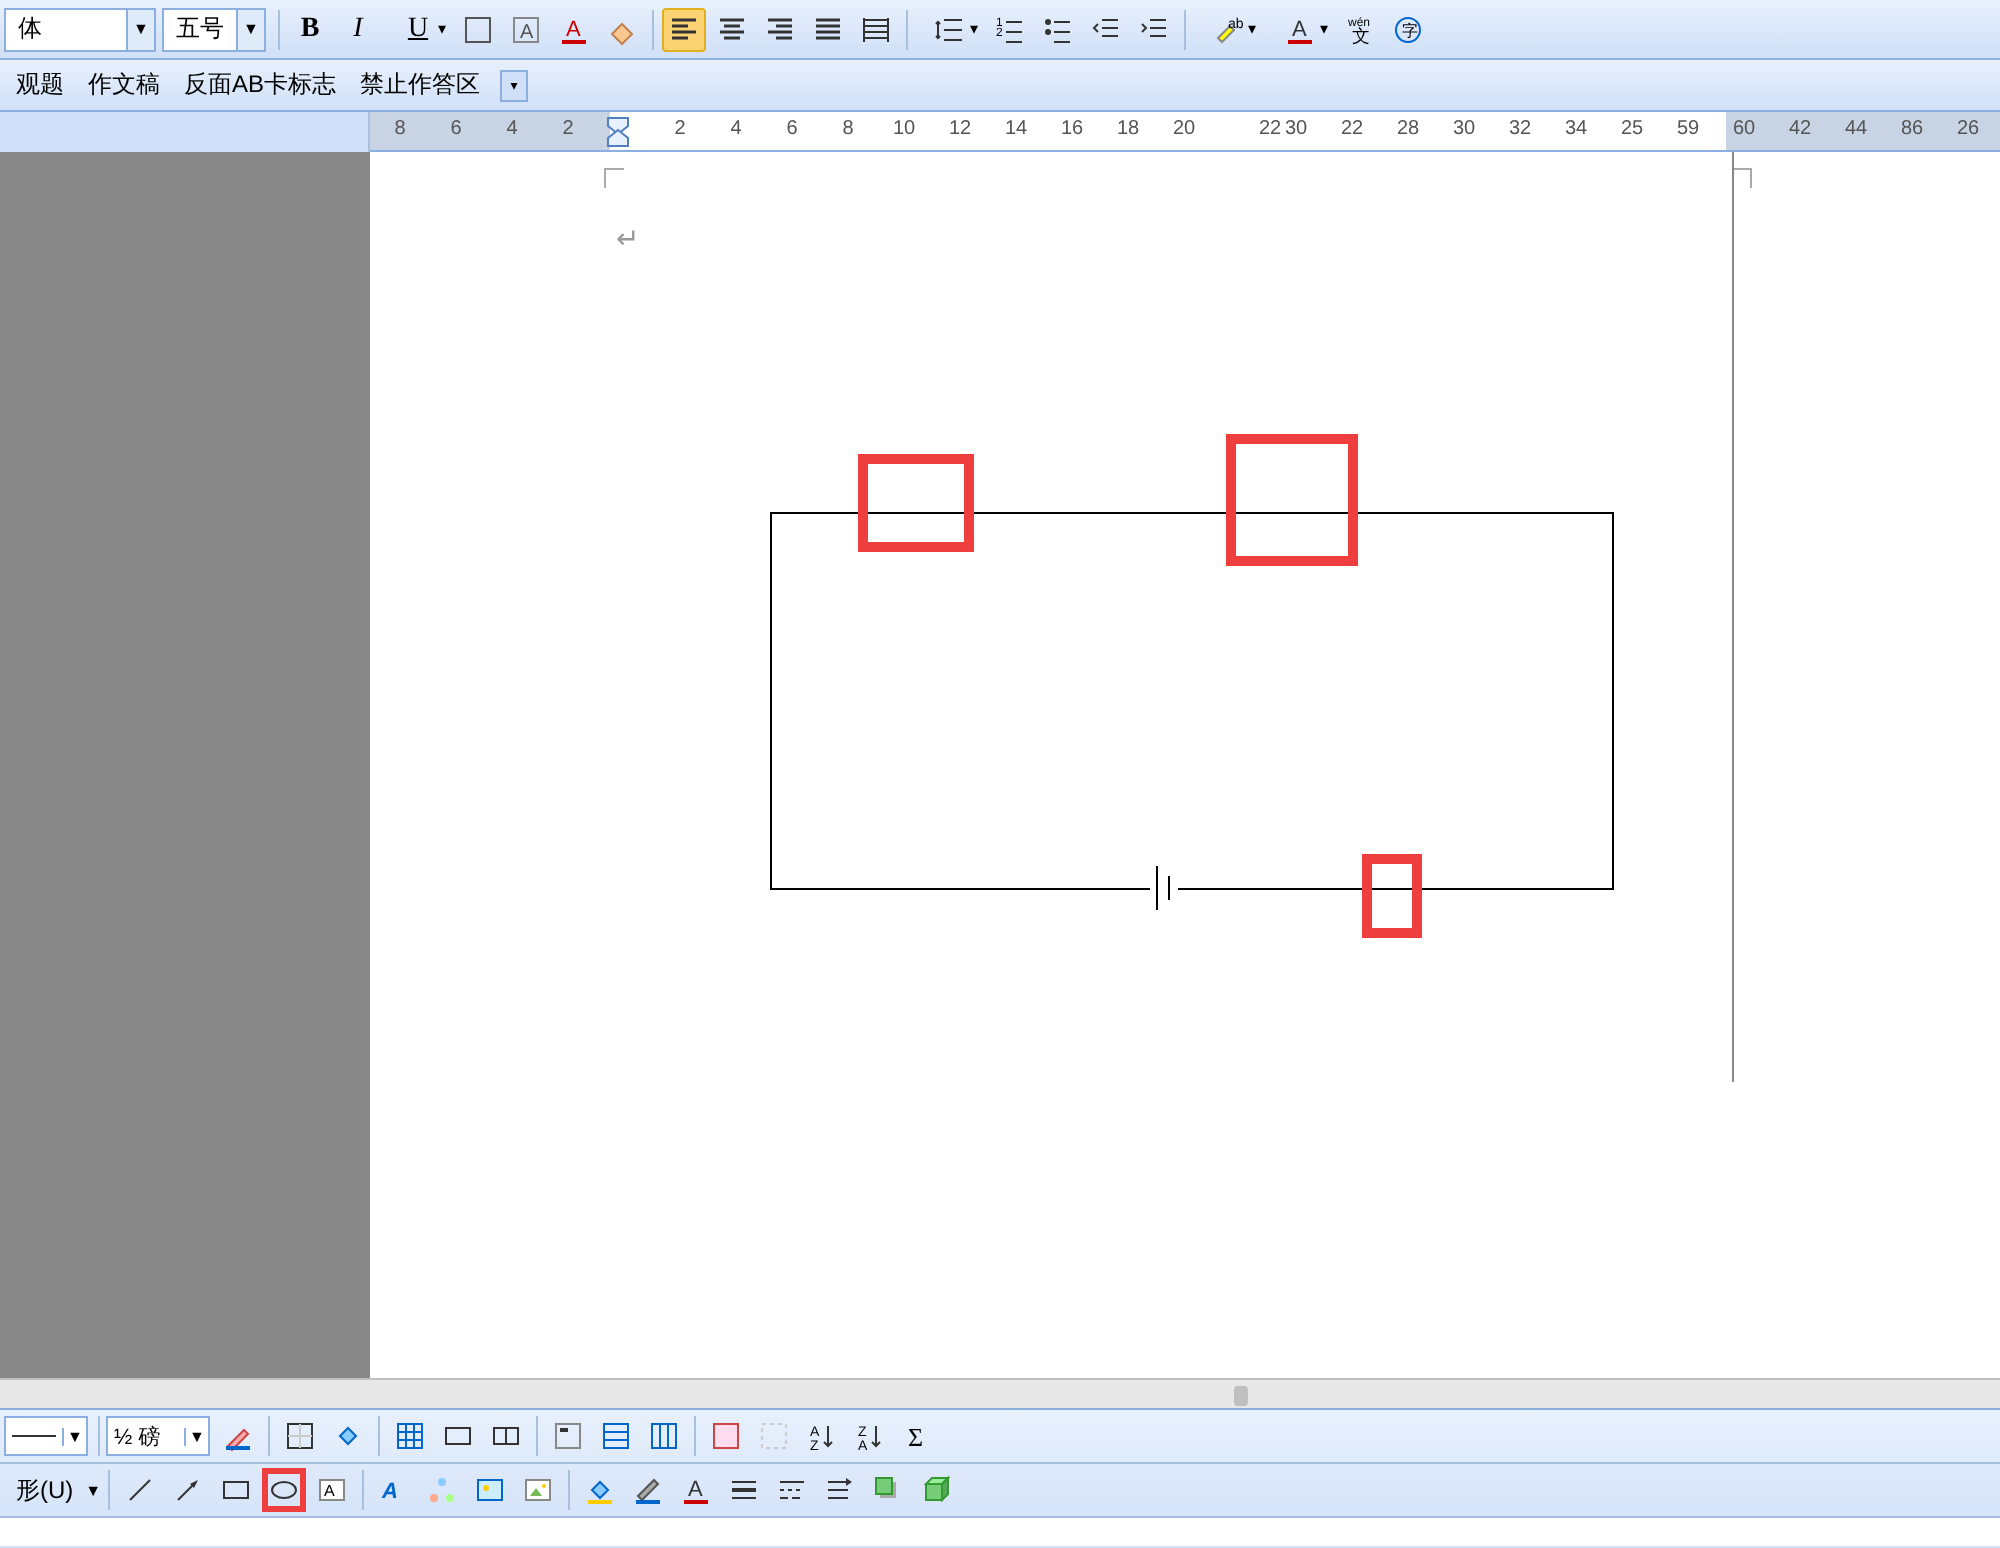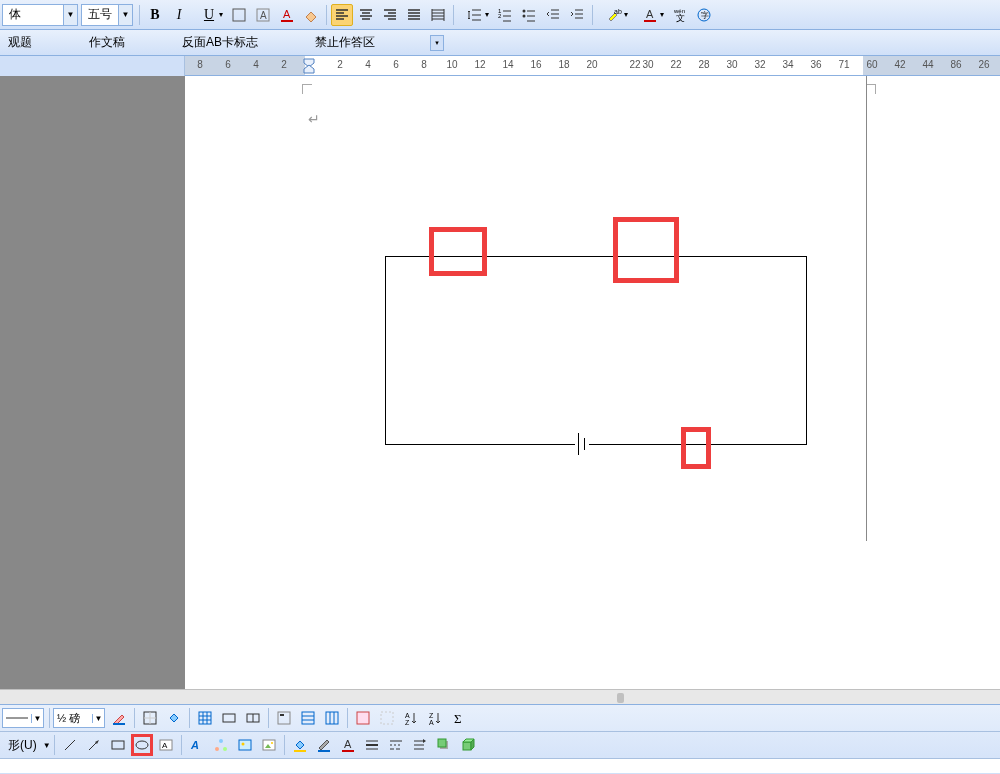--- a/index.html
+++ b/index.html
@@ -79,21 +79,20 @@
     }
     
     
     .menu-bar {
       height: 26px;
       background: linear-gradient(to bottom, #e8f0fc 0%, #d0e0f8 100%);
       border-bottom: 1px solid #8bb0e0;
       display: flex;
       align-items: center;
       padding: 0 2px;
-      gap: 45px;
     }
     .menu-item {
       padding: 3px 6px;
       cursor: pointer;
     }
     .menu-end {
       width: 14px;
       height: 16px;
       background: #d0e0f8;
       border: 1px solid #8bb0e0;
@@ -515,22 +514,22 @@
     <span class="ruler-num" style="left:351px">16</span>
     <span class="ruler-num" style="left:379px">18</span>
     <span class="ruler-num" style="left:407px">20</span>
     <span class="ruler-num" style="left:450px">22</span>
     <span class="ruler-num" style="left:463px">30</span>
     <span class="ruler-num" style="left:491px">22</span>
     <span class="ruler-num" style="left:519px">28</span>
     <span class="ruler-num" style="left:547px">30</span>
     <span class="ruler-num" style="left:575px">32</span>
     <span class="ruler-num" style="left:603px">34</span>
-    <span class="ruler-num" style="left:631px">36</span>
-    <span class="ruler-num" style="left:659px">71</span>
+    <span class="ruler-num" style="left:631px">25</span>
+    <span class="ruler-num" style="left:659px">59</span>
     <span class="ruler-num" style="left:687px">60</span>
     <span class="ruler-num" style="left:715px">42</span>
     <span class="ruler-num" style="left:743px">44</span>
     <span class="ruler-num" style="left:771px">86</span>
     <span class="ruler-num" style="left:799px">26</span>
     <div class="indent-marker">
       <svg viewBox="0 0 12 16" width="12" height="16">
         <polygon points="1,1 11,1 11,5 6,9 1,5" fill="#e8f0fc" stroke="#5080c0"></polygon>
         <polygon points="1,15 11,15 11,11 6,7 1,11" fill="#e8f0fc" stroke="#5080c0"></polygon>
       </svg>

